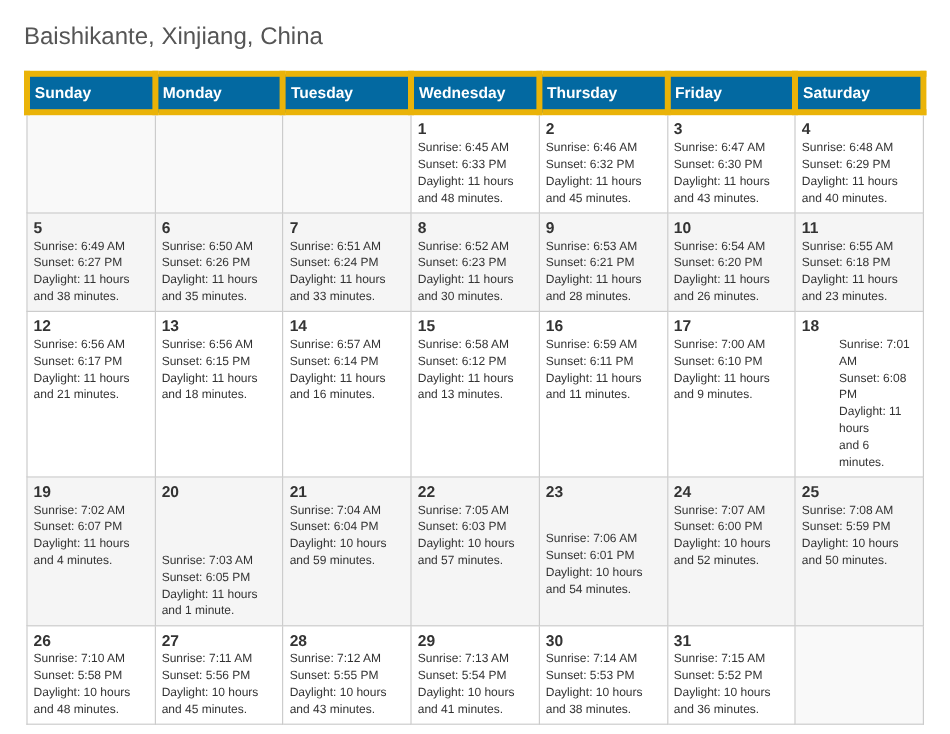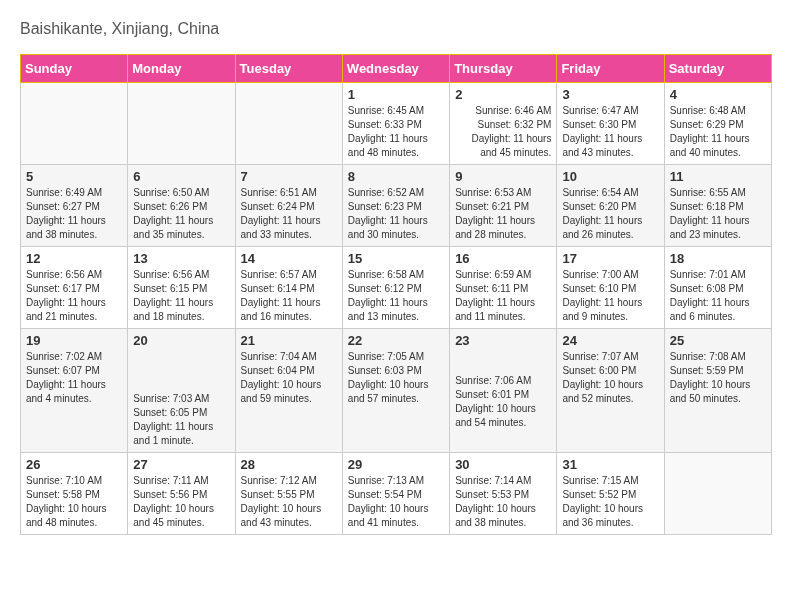--- a/index.html
+++ b/index.html
@@ -39,36 +39,36 @@
     }
     .title-block {
       text-align: right;
     }
     .month-title {
       font-size: 36px;
       font-weight: bold;
       color: #333;
     }
     .location {
-      font-size: 16px;
+      font-size: 20px;
       color: #555;
     }
     .calendar {
       width: 100%;
       border-collapse: collapse;
       border: 1px solid #ccc;
     }
     .calendar th {
-      background-color: #ec4899;
+      background-color: #0369a1;
       color: #fff;
       font-size: 13px;
       font-weight: bold;
       padding: 6px 4px;
       text-align: left;
-      border: 1px solid #eab308;
+      border: 5px solid #eab308;
     }
     .calendar td {
       border: 1px solid #ccc;
       vertical-align: top;
       padding: 4px 5px;
       font-size: 10.5px;
       color: #333;
       width: calc(100%/7);
       height: 80px;
       background: #fff;
@@ -119,21 +119,21 @@
         <td class="empty-cell"></td>
         <td>
           <span class="day-number">1</span>
           <div class="day-info" style="white-space: pre-line;">Sunrise: 6:45 AM
 Sunset: 6:33 PM
 Daylight: 11 hours
 and 48 minutes.</div>
         </td>
         <td>
           <span class="day-number">2</span>
-          <div class="day-info" style="white-space: pre-line; text-align: right;">Sunrise: 6:46 AM
+          <div class="day-info" style="white-space: pre-line;">Sunrise: 6:46 AM
 Sunset: 6:32 PM
 Daylight: 11 hours
 and 45 minutes.</div>
         </td>
         <td>
           <span class="day-number">3</span>
           <div class="day-info" style="white-space: pre-line;">Sunrise: 6:47 AM
 Sunset: 6:30 PM
 Daylight: 11 hours
 and 43 minutes.</div>
@@ -235,21 +235,21 @@
         </td>
         <td>
           <span class="day-number">17</span>
           <div class="day-info" style="white-space: pre-line;">Sunrise: 7:00 AM
 Sunset: 6:10 PM
 Daylight: 11 hours
 and 9 minutes.</div>
         </td>
         <td>
           <span class="day-number">18</span>
-          <div class="day-info" style="white-space: pre-line;">Sunrise: 7:01 AM
+          <div class="day-info" style="white-space: pre-line; margin-left: 31px;">Sunrise: 7:01 AM
 Sunset: 6:08 PM
 Daylight: 11 hours
 and 6 minutes.</div>
         </td>
       </tr>
       <tr>
         <td>
           <span class="day-number">19</span>
           <div class="day-info" style="white-space: pre-line;">Sunrise: 7:02 AM
 Sunset: 6:07 PM

